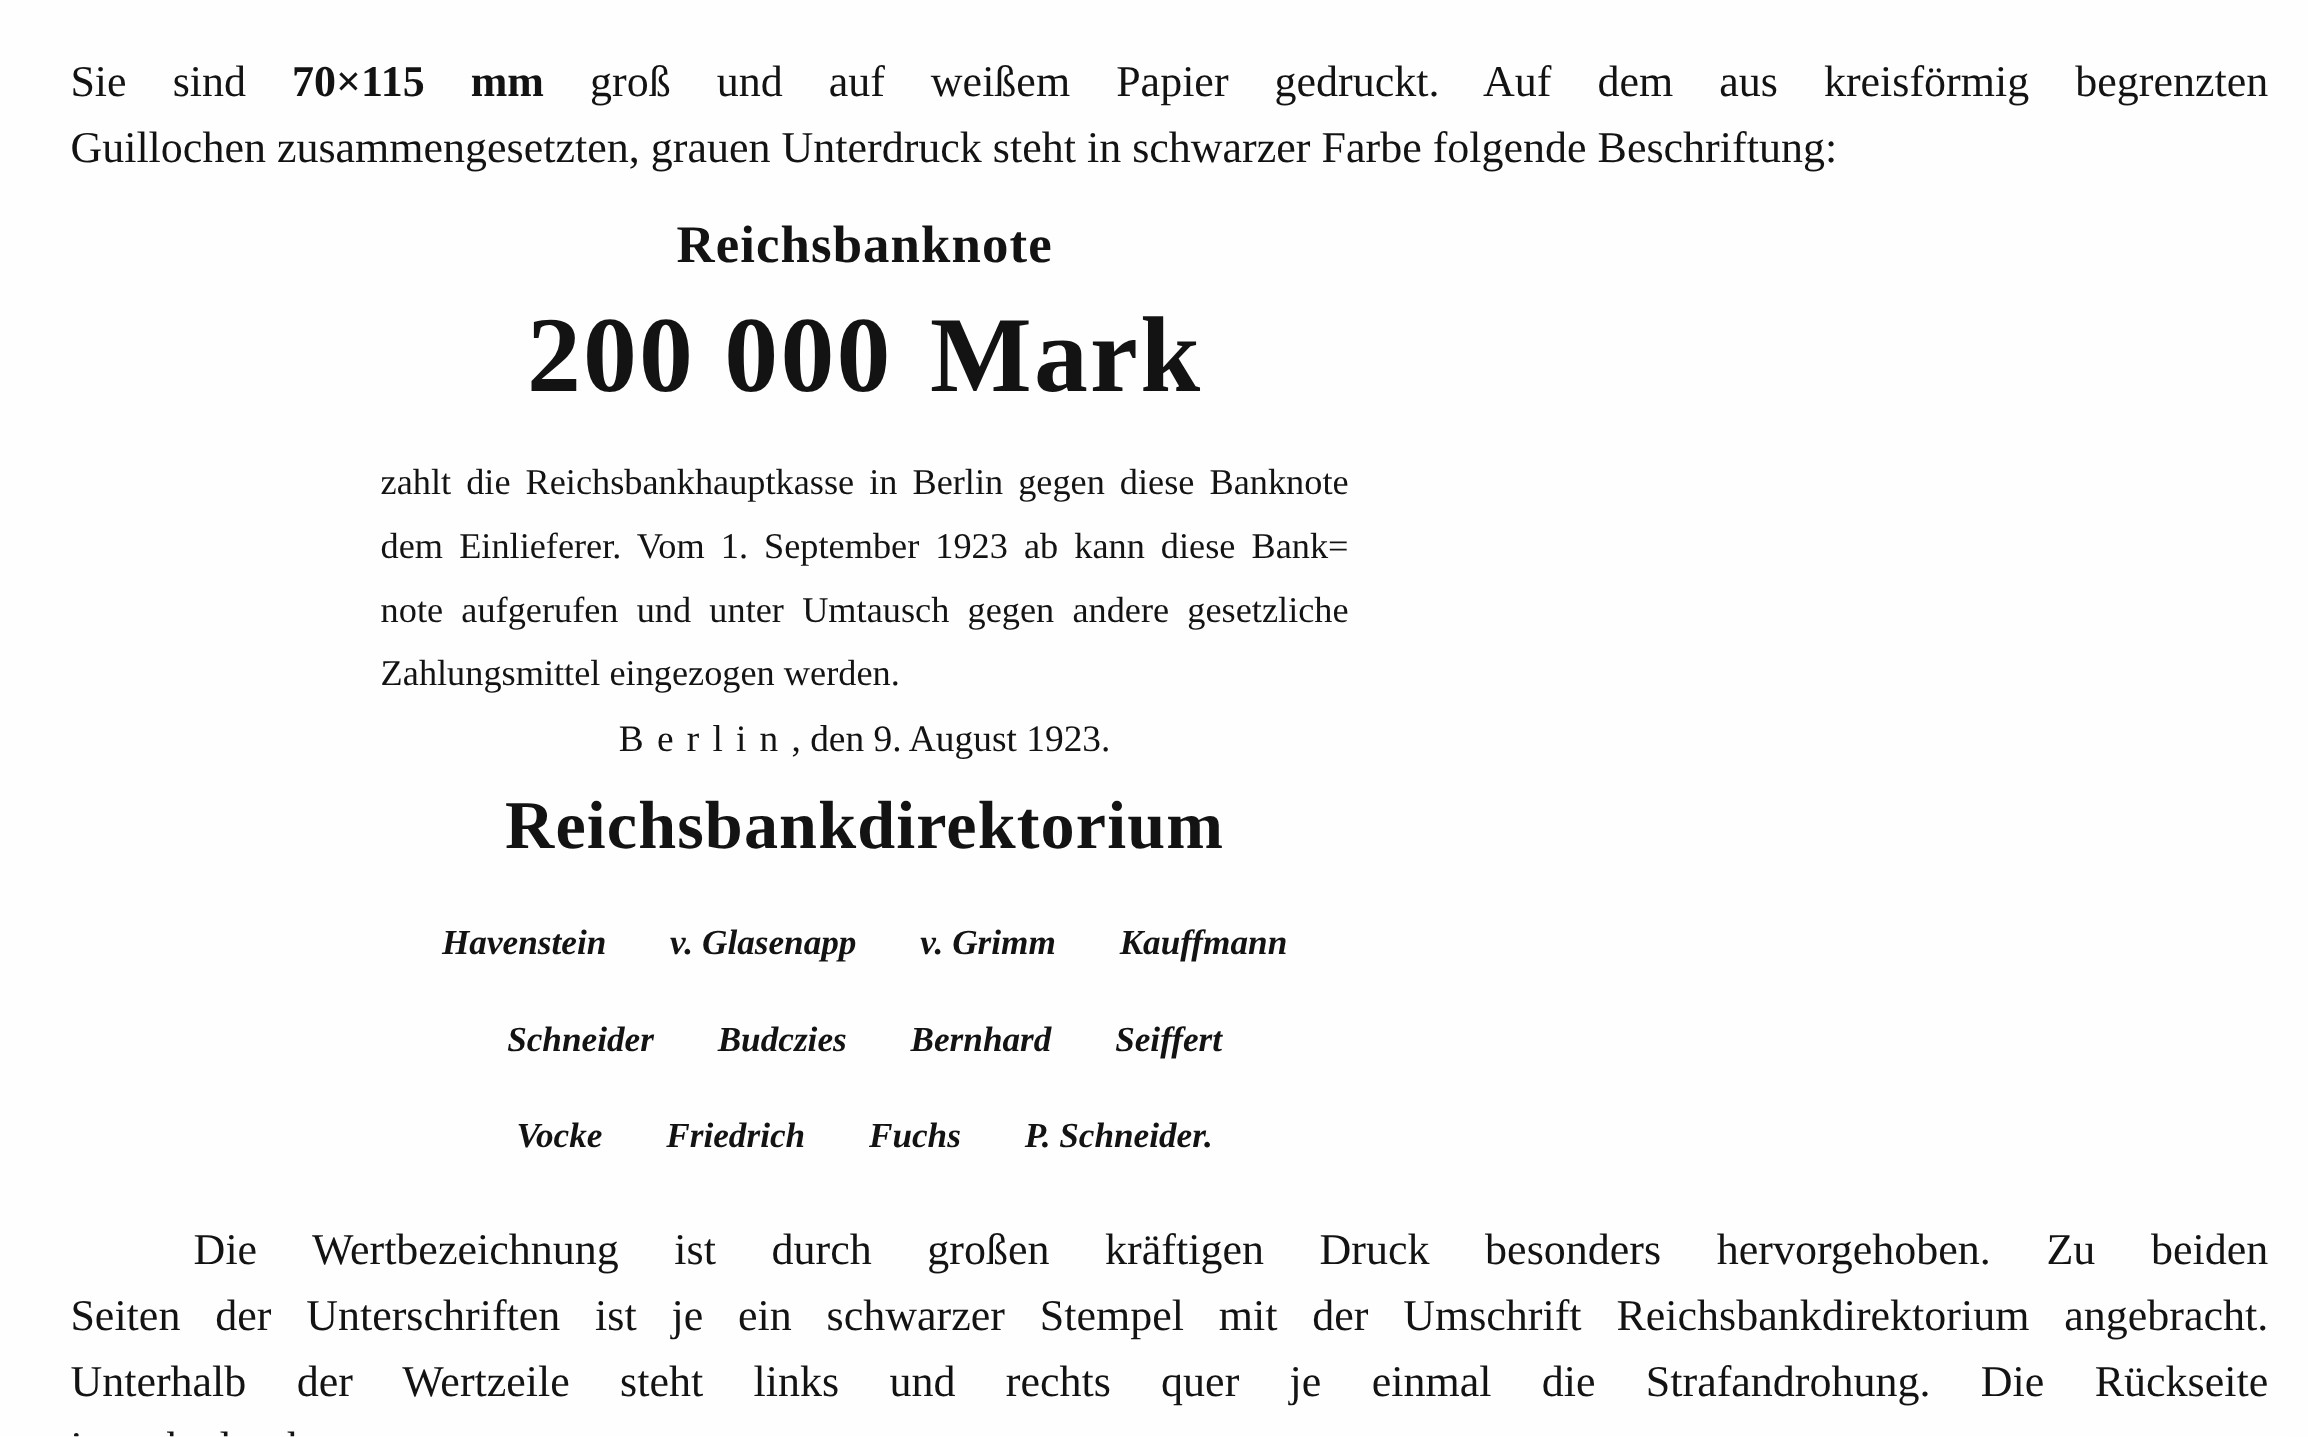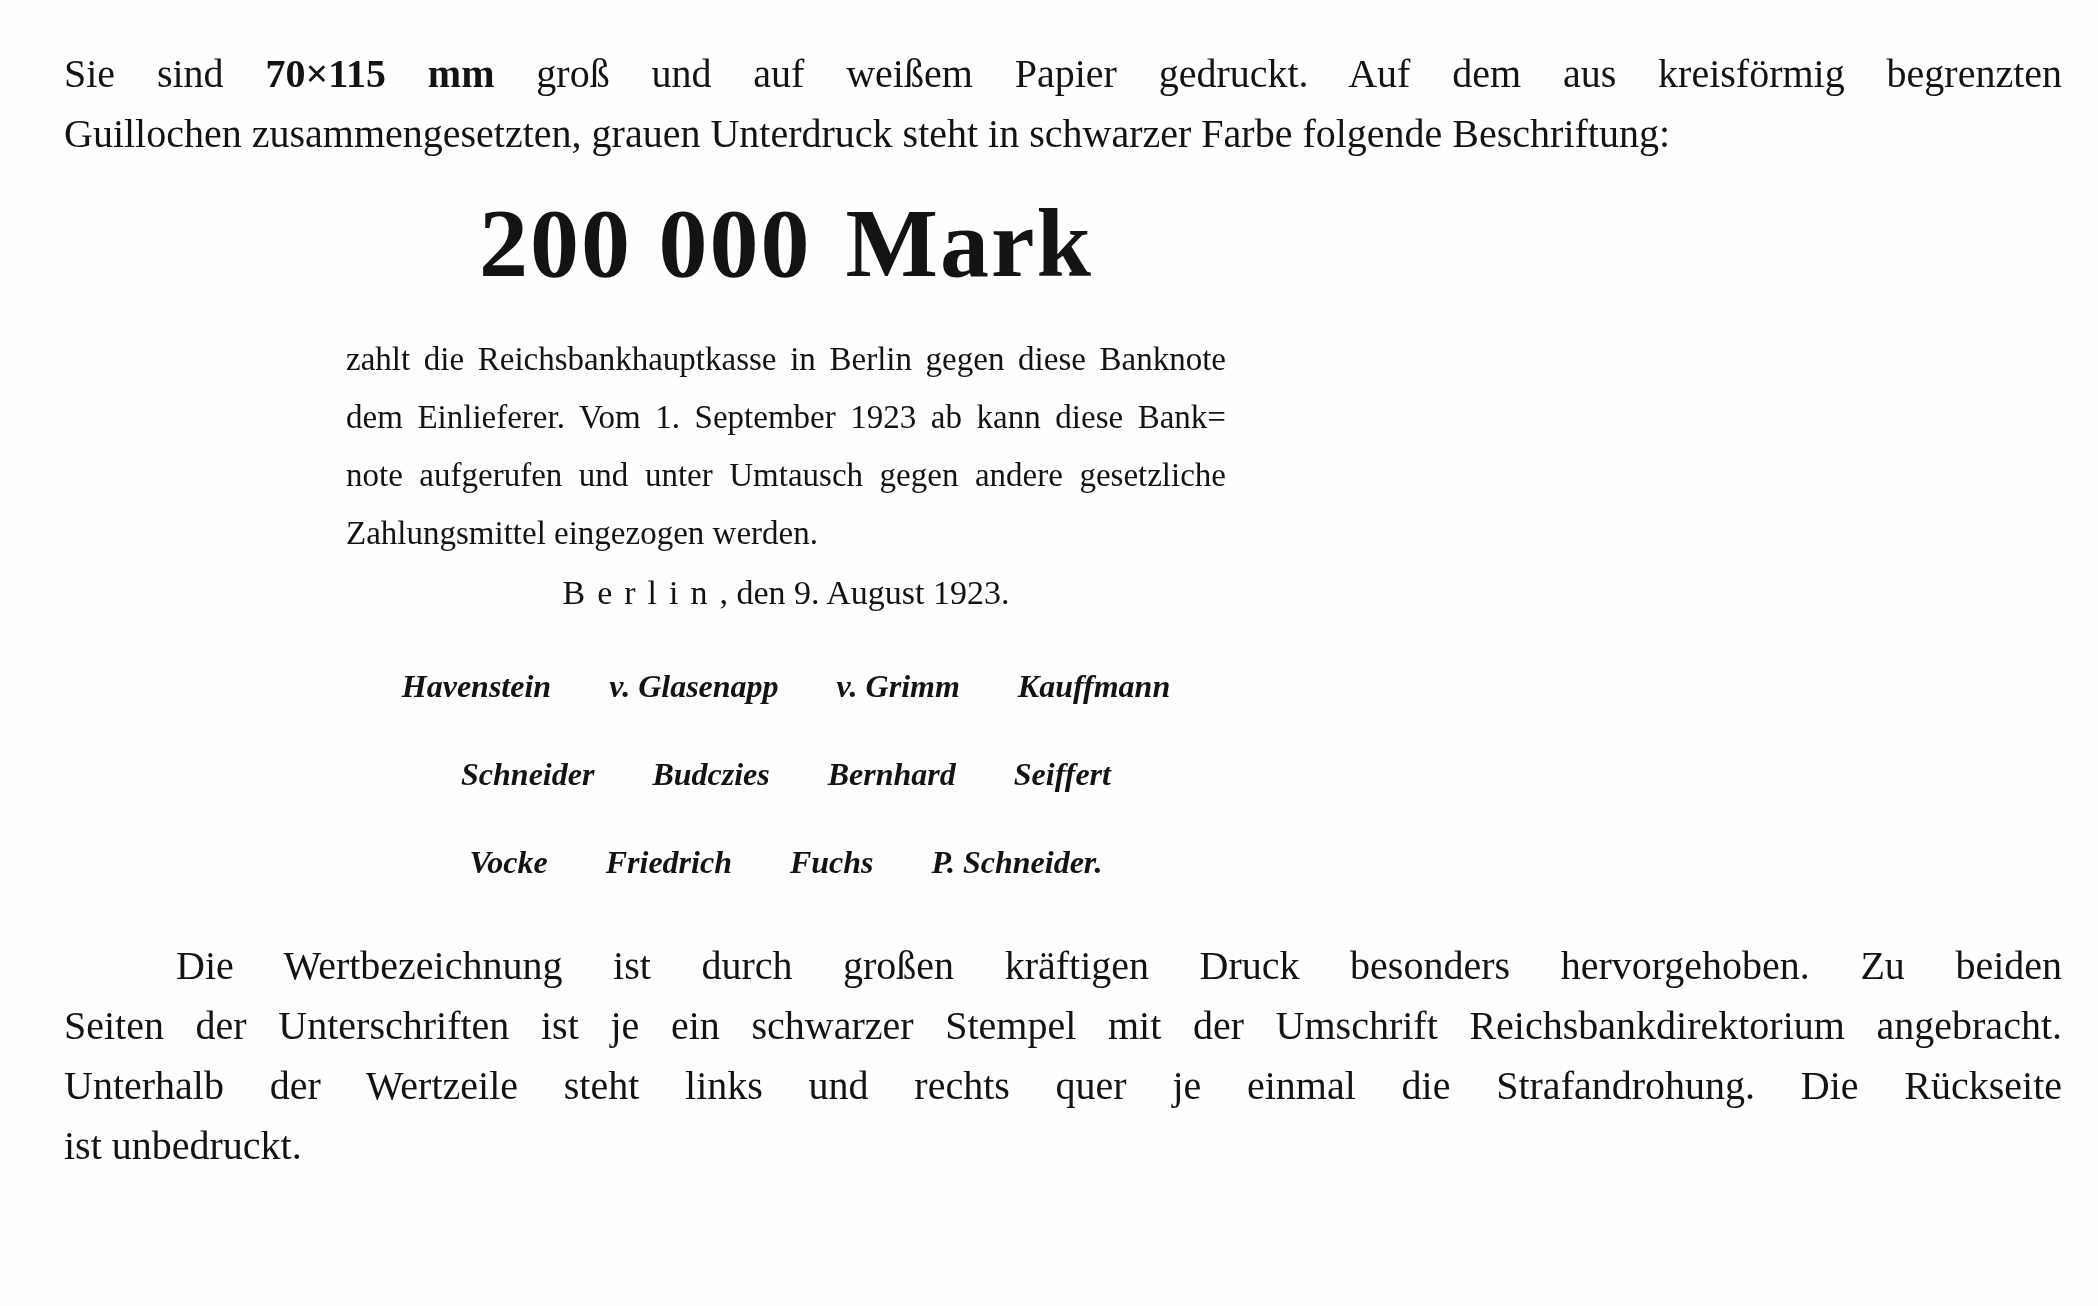--- a/index.html
+++ b/index.html
@@ -93,36 +93,38 @@
 
   <div>
     <div class="wide-line j">
       <span>Sie sind </span><span class="bold-seg">70×115 mm</span><span> groß und auf weißem Papier gedruckt. Auf dem aus kreisförmig begrenzten</span>
     </div>
     <div class="wide-line">Guillochen zusammengesetzten, grauen Unterdruck steht in schwarzer Farbe folgende Beschriftung:</div>
   </div>
 
   <div class="mid-block">
 
+    <div class="note-title">Reichsbanknote</div>
 
     <div class="note-value">
       <span>200 000</span><span class="currency">Mark</span>
     </div>
 
     <div class="note-body">
       <div class="body-line j">zahlt die Reichsbankhauptkasse in Berlin gegen diese Banknote</div>
       <div class="body-line j">dem Einlieferer. Vom 1. September 1923 ab kann diese Bank=</div>
       <div class="body-line j">note aufgerufen und unter Umtausch gegen andere gesetzliche</div>
       <div class="body-line">Zahlungsmittel eingezogen werden.</div>
     </div>
 
     <div class="dateline">
       <span class="place">Berlin</span><span>, den 9. August 1923.</span>
     </div>
 
+    <div class="issuer">Reichsbankdirektorium</div>
 
     <div>
       <div class="sig-row">
         <span>Havenstein</span>
         <span>v. Glasenapp</span>
         <span>v. Grimm</span>
         <span>Kauffmann</span>
       </div>
       <div class="sig-row">
         <span>Schneider</span>

